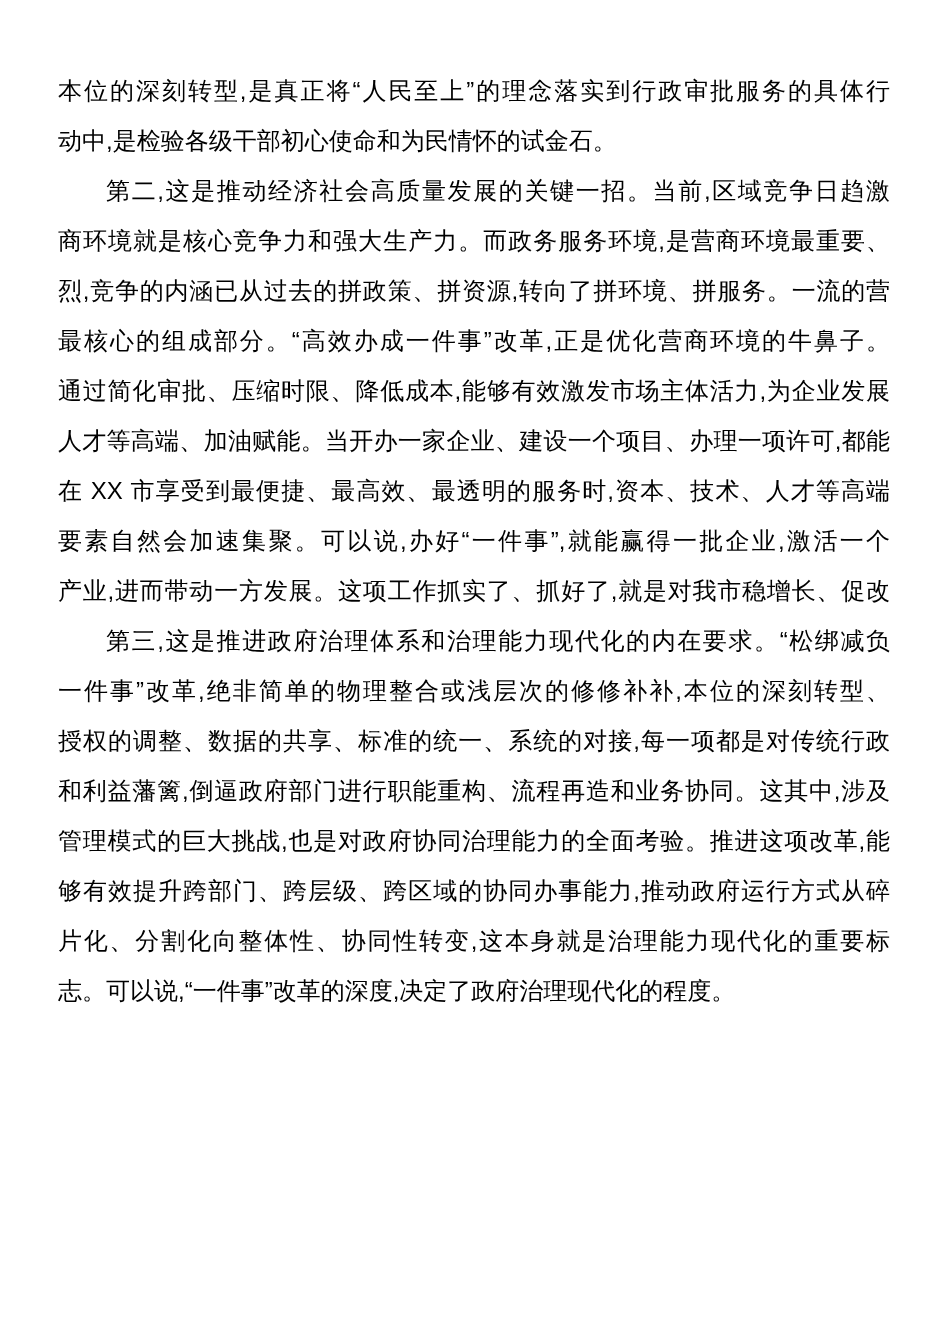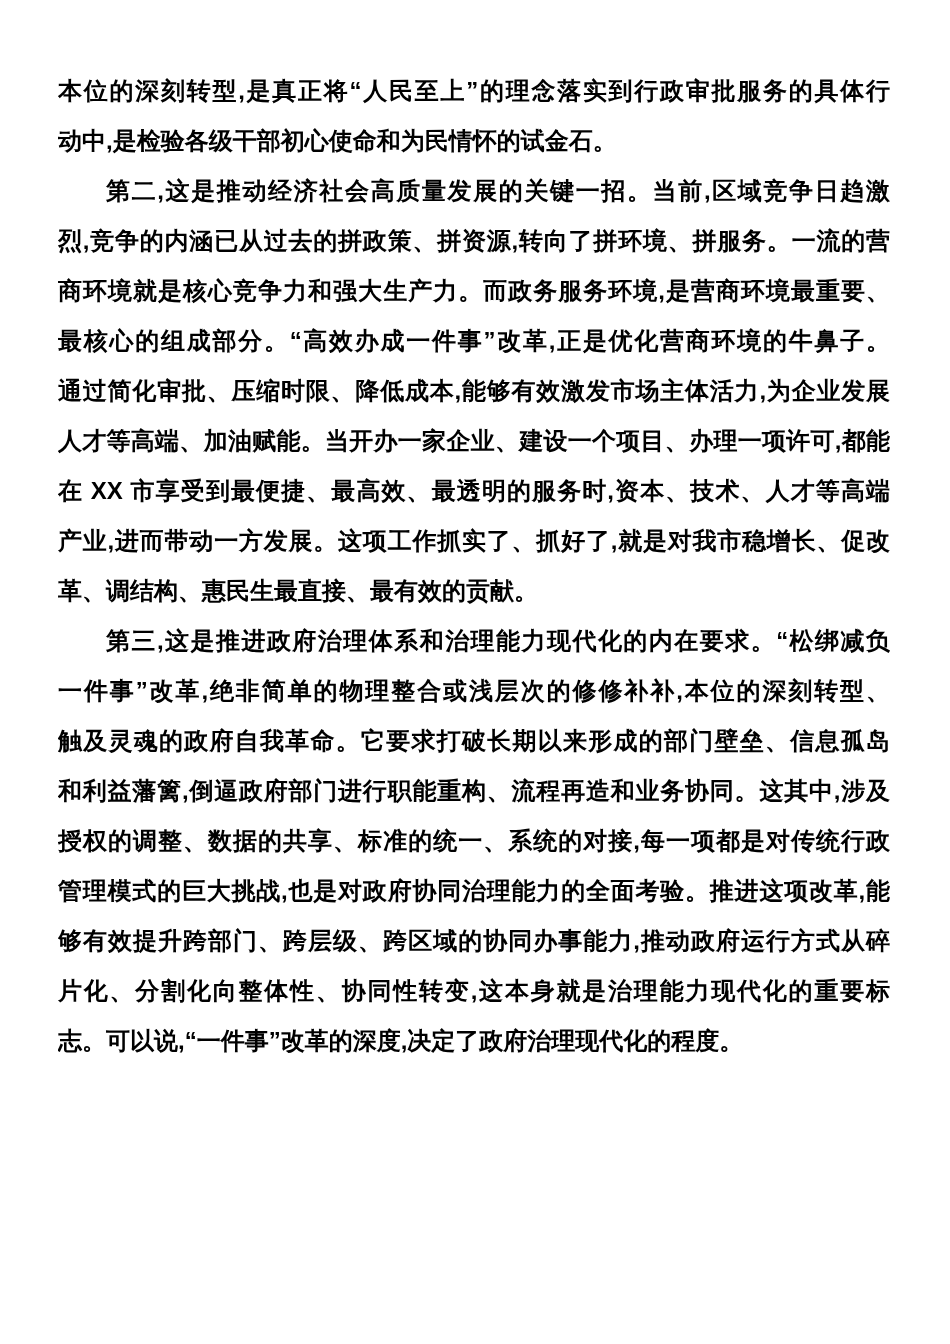--- a/index.html
+++ b/index.html
@@ -22,21 +22,21 @@
     color: #000000;
   }
   .paragraph {
     margin: 0;
     padding: 0;
   }
   .line {
     height: 50px;
     line-height: 50px;
     font-size: 24px;
-    font-weight: 700;
+    font-weight: 400;
     color: #000000;
     text-align: justify;
     text-align-last: justify;
     overflow: hidden;
     white-space: normal;
   }
   .line.indent-first {
     text-indent: 2em;
   }
   .line.para-end {
@@ -47,33 +47,32 @@
 </head>
 <body>
 
 <div class="page" style="background: rgb(255, 255, 255); color: rgb(0, 0, 0);">
     <div class="paragraph">
       <div class="line">本位的深刻转型,是真正将“人民至上”的理念落实到行政审批服务的具体行</div>
       <div class="line para-end">动中,是检验各级干部初心使命和为民情怀的试金石。</div>
     </div>
     <div class="paragraph">
       <div class="line indent-first">第二,这是推动经济社会高质量发展的关键一招。当前,区域竞争日趋激</div>
+      <div class="line">商环境就是核心竞争力和强大生产力。而政务服务环境,是营商环境最重要、</div>
       <div class="line">烈,竞争的内涵已从过去的拼政策、拼资源,转向了拼环境、拼服务。一流的营</div>
-      <div class="line">商环境就是核心竞争力和强大生产力。而政务服务环境,是营商环境最重要、</div>
       <div class="line">最核心的组成部分。“高效办成一件事”改革,正是优化营商环境的牛鼻子。</div>
       <div class="line">通过简化审批、压缩时限、降低成本,能够有效激发市场主体活力,为企业发展</div>
       <div class="line">人才等高端、加油赋能。当开办一家企业、建设一个项目、办理一项许可,都能</div>
       <div class="line">在 XX 市享受到最便捷、最高效、最透明的服务时,资本、技术、人才等高端</div>
+      <div class="line">要素自然会加速集聚。可以说,办好“一件事”,就能赢得一批企业,激活一个</div>
       <div class="line">产业,进而带动一方发展。这项工作抓实了、抓好了,就是对我市稳增长、促改</div>
-      <div class="line para-end">革、调结构、惠民生最直接、最有效的贡献。</div>
     </div>
     <div class="paragraph">
       <div class="line indent-first">第三,这是推进政府治理体系和治理能力现代化的内在要求。“松绑减负</div>
       <div class="line">一件事”改革,绝非简单的物理整合或浅层次的修修补补,本位的深刻转型、</div>
-      <div class="line">触及灵魂的政府自我革命。它要求打破长期以来形成的部门壁垒、信息孤岛</div>
+      <div class="line">授权的调整、数据的共享、标准的统一、系统的对接,每一项都是对传统行政</div>
       <div class="line">和利益藩篱,倒逼政府部门进行职能重构、流程再造和业务协同。这其中,涉及</div>
-      <div class="line">授权的调整、数据的共享、标准的统一、系统的对接,每一项都是对传统行政</div>
       <div class="line">管理模式的巨大挑战,也是对政府协同治理能力的全面考验。推进这项改革,能</div>
       <div class="line">够有效提升跨部门、跨层级、跨区域的协同办事能力,推动政府运行方式从碎</div>
       <div class="line">片化、分割化向整体性、协同性转变,这本身就是治理能力现代化的重要标</div>
       <div class="line para-end">志。可以说,“一件事”改革的深度,决定了政府治理现代化的程度。</div>
     </div>
   </div>
 
 </body></html>

